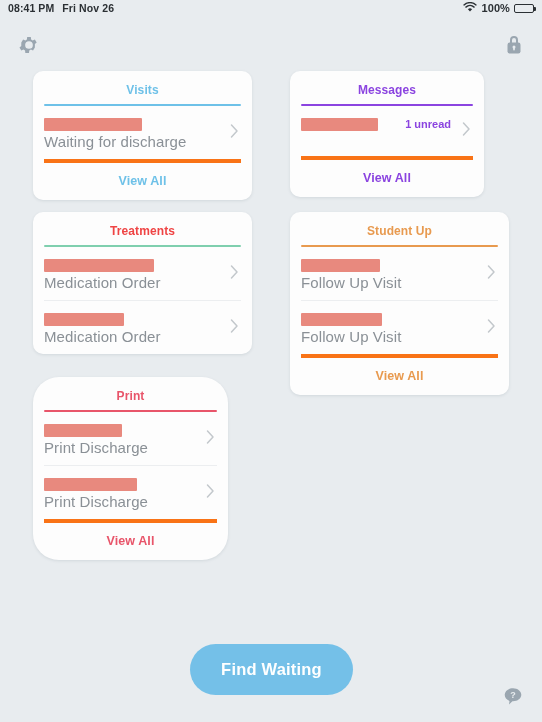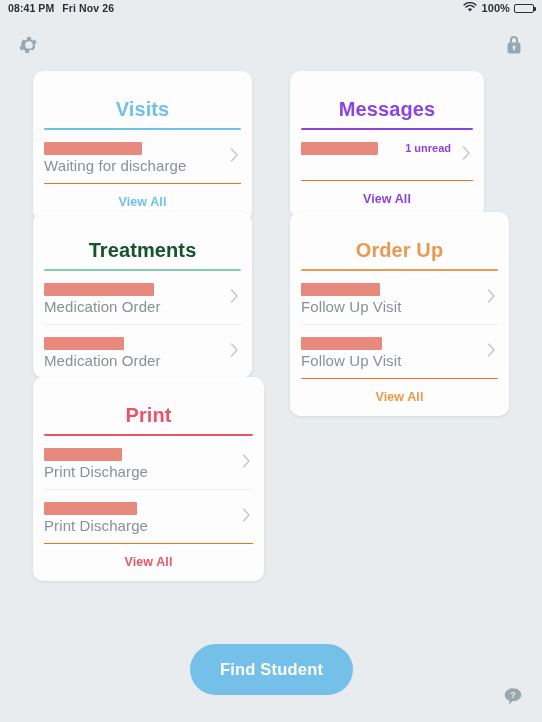--- a/index.html
+++ b/index.html
@@ -45,23 +45,23 @@
   .card{
     position:absolute;
     background:#fdfdfd;
     border-radius:10px;
     box-shadow:0 1px 3px rgba(110,125,140,.18);
     padding:0 11px;
     overflow:hidden;
   }
   .card-title{
     text-align:center;
-    font-size:20px;
+    font-size:12px;
     font-weight:bold;
-    padding:27px 0 7px;
+    padding:12px 0 7px;
     letter-spacing:.1px;
   }
   .card-rule{ height:2px; border-radius:1px; }
 
   .row{
     position:relative;
     padding:10px 0 9px;
     min-height:50px;
   }
   .row + .row{ border-top:1px solid #eceef0; }
@@ -85,21 +85,21 @@
     font-size:11px; font-weight:bold;
     color:#8b44e0;
   }
   .chev{
     position:absolute;
     right:2px; top:50%;
     transform:translateY(-50%);
     color:#c3c8cc;
   }
   .viewall{
-    border-top:1px solid #f97316;
+    border-top:4px solid #f97316;
     text-align:center;
     font-size:12.5px;
     font-weight:bold;
     padding:11px 0 12px;
     letter-spacing:.1px;
   }
 
   
   .find-btn{
     position:absolute;
@@ -186,21 +186,21 @@
         <svg width="9" height="15" viewBox="0 0 9 15">
             <path d="M1.5 1.5 7 7.5l-5.5 6" stroke="currentColor" stroke-width="1.5" fill="none" stroke-linecap="round" stroke-linejoin="round"></path>
           </svg>
       </span>
     </div>
 
     <div class="viewall" style="color: rgb(139, 68, 224);">View All</div>
   </div>
 
   <div class="card" style="left:33px; top:156px; width:219px;">
-    <div class="card-title" style="color: #14532d;">Treatments</div>
+    <div class="card-title" style="color: #ef4444;">Treatments</div>
     <div class="card-rule" style="background: rgb(127, 207, 174);"></div>
 
     <div class="row">
       <div class="row-name" style="width: 110px; background: rgb(232, 137, 126);"></div>
       <div class="row-sub">Medication Order</div>
       <span class="chev">
         <svg width="9" height="15" viewBox="0 0 9 15">
             <path d="M1.5 1.5 7 7.5l-5.5 6" stroke="currentColor" stroke-width="1.5" fill="none" stroke-linecap="round" stroke-linejoin="round"></path>
           </svg>
       </span>
@@ -211,21 +211,21 @@
       <div class="row-sub">Medication Order</div>
       <span class="chev">
         <svg width="9" height="15" viewBox="0 0 9 15">
             <path d="M1.5 1.5 7 7.5l-5.5 6" stroke="currentColor" stroke-width="1.5" fill="none" stroke-linecap="round" stroke-linejoin="round"></path>
           </svg>
       </span>
     </div>
   </div>
 
   <div class="card" style="left:290px; top:156px; width:219px;">
-    <div class="card-title" style="color: rgb(232, 154, 79);">Order Up</div>
+    <div class="card-title" style="color: rgb(232, 154, 79);">Student Up</div>
     <div class="card-rule" style="background: rgb(232, 154, 79);"></div>
 
     <div class="row">
       <div class="row-name" style="width: 79px; background: rgb(232, 137, 126);"></div>
       <div class="row-sub">Follow Up Visit</div>
       <span class="chev">
         <svg width="9" height="15" viewBox="0 0 9 15">
             <path d="M1.5 1.5 7 7.5l-5.5 6" stroke="currentColor" stroke-width="1.5" fill="none" stroke-linecap="round" stroke-linejoin="round"></path>
           </svg>
       </span>
@@ -237,21 +237,21 @@
       <span class="chev">
         <svg width="9" height="15" viewBox="0 0 9 15">
             <path d="M1.5 1.5 7 7.5l-5.5 6" stroke="currentColor" stroke-width="1.5" fill="none" stroke-linecap="round" stroke-linejoin="round"></path>
           </svg>
       </span>
     </div>
 
     <div class="viewall" style="color: rgb(232, 154, 79);">View All</div>
   </div>
 
-  <div class="card" style="left:33px; top:321px; width:231px;">
+  <div class="card" style="left:33px; top:321px; width:195px;border-radius:26px;">
     <div class="card-title" style="color: rgb(232, 85, 106);">Print</div>
     <div class="card-rule" style="background: rgb(232, 85, 106);"></div>
 
     <div class="row">
       <div class="row-name" style="width: 78px; background: rgb(232, 137, 126);"></div>
       <div class="row-sub">Print Discharge</div>
       <span class="chev">
         <svg width="9" height="15" viewBox="0 0 9 15">
             <path d="M1.5 1.5 7 7.5l-5.5 6" stroke="currentColor" stroke-width="1.5" fill="none" stroke-linecap="round" stroke-linejoin="round"></path>
           </svg>
@@ -266,20 +266,20 @@
             <path d="M1.5 1.5 7 7.5l-5.5 6" stroke="currentColor" stroke-width="1.5" fill="none" stroke-linecap="round" stroke-linejoin="round"></path>
           </svg>
       </span>
     </div>
 
     <div class="viewall" style="color: rgb(232, 85, 106);">View All</div>
   </div>
 
 </div>
 
-<button class="find-btn">Find Student</button>
+<button class="find-btn">Find Waiting</button>
 
 <span class="help-btn">
   <svg width="22" height="22" viewBox="0 0 22 22">
     <path d="M11 2.2c4.6 0 8.3 2.9 8.3 6.6 0 3.6-3.7 6.5-8.3 6.5h-.6l-3.4 3.1.5-3.5C4.6 13.8 2.7 11.6 2.7 8.8 2.7 5.1 6.4 2.2 11 2.2z" fill="#9aa6b0"></path>
     <text x="11" y="12.2" text-anchor="middle" font-family="Liberation Sans, sans-serif" font-size="9" font-weight="bold" fill="#e8ecef">?</text>
   </svg>
 </span>
 
 </body></html>

